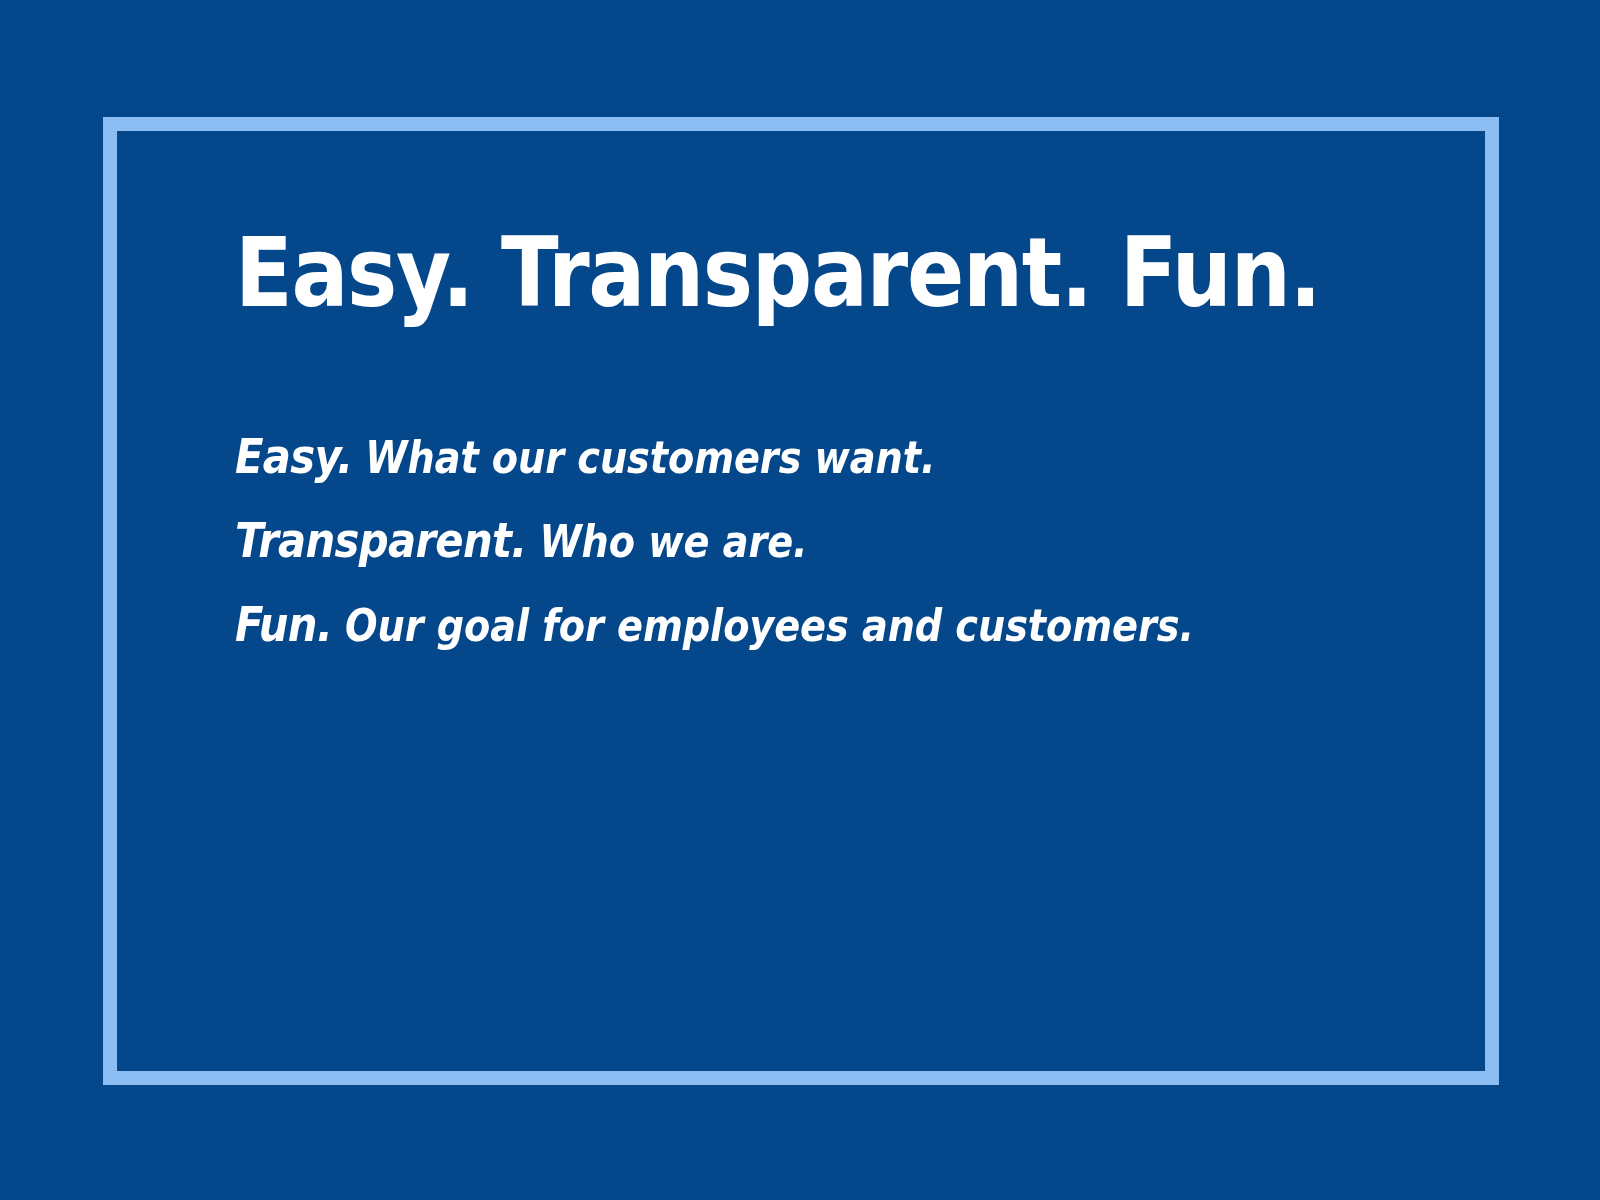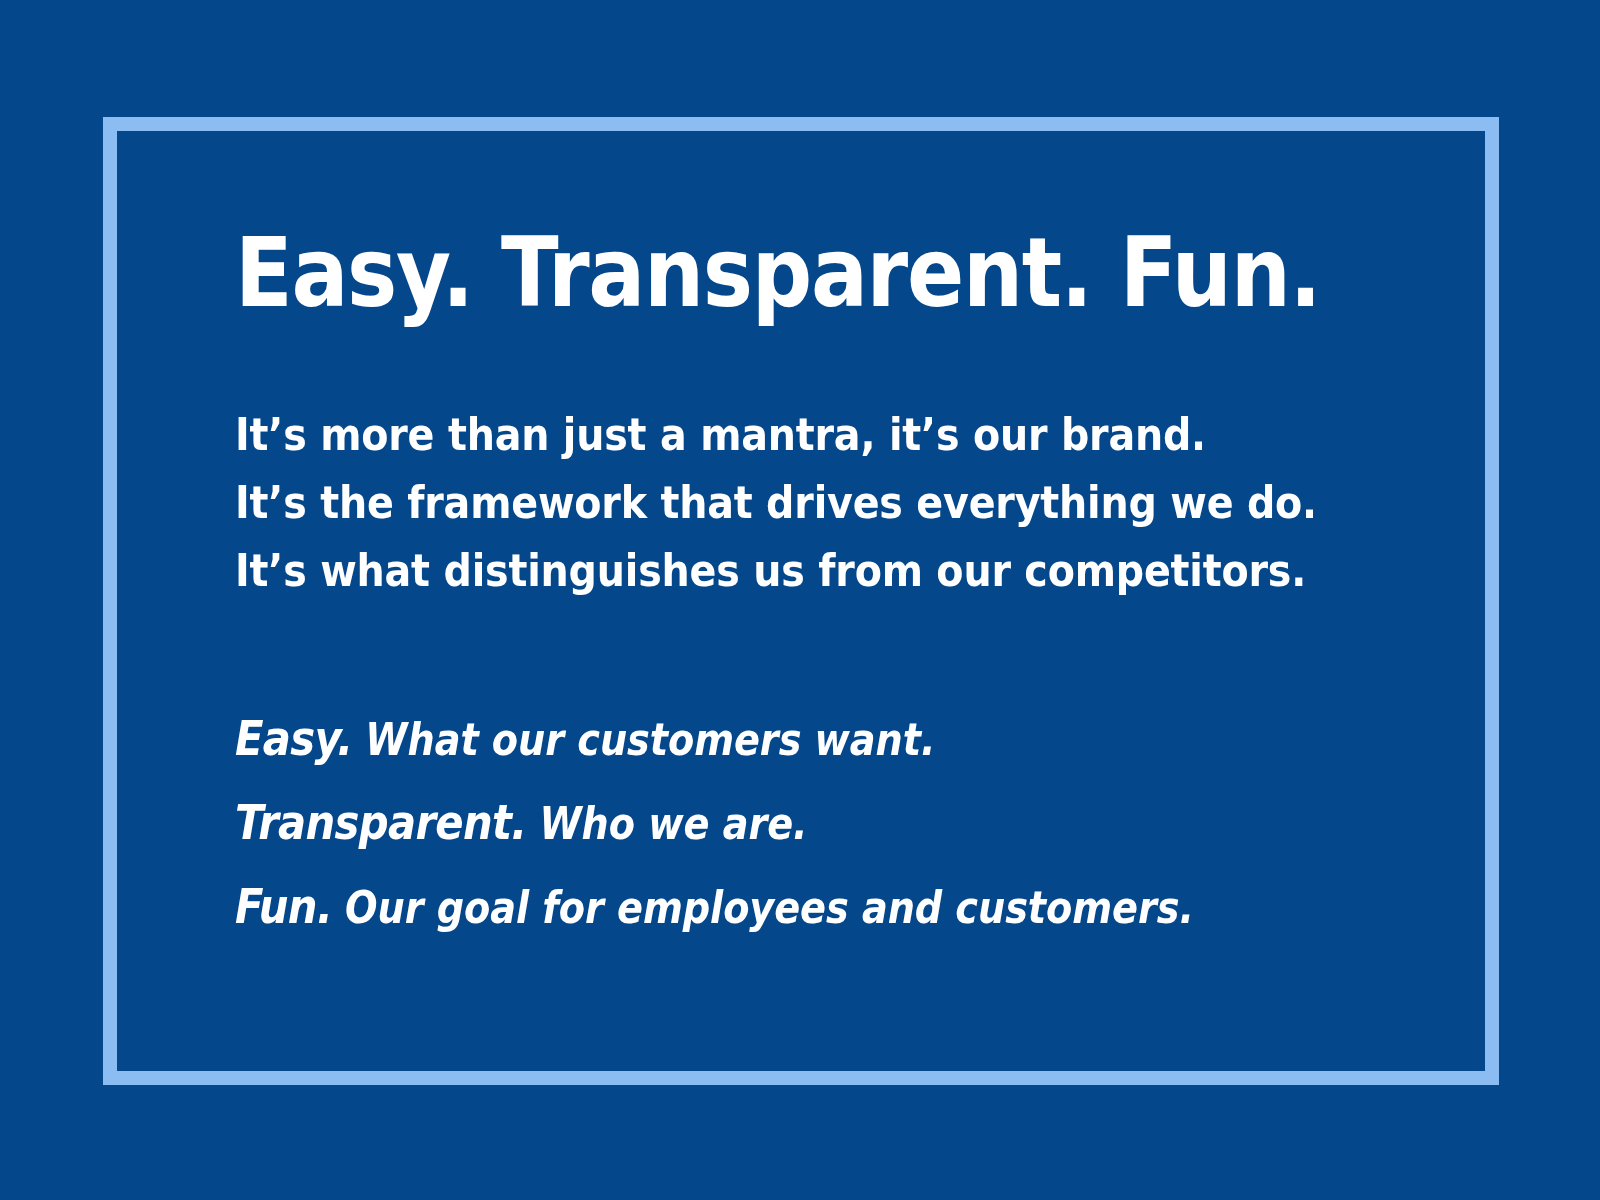--- a/index.html
+++ b/index.html
@@ -104,25 +104,20 @@
 <body style="background: rgb(5, 71, 139);">
 
 <div class="slide" style="background: rgb(5, 71, 139);">
 
   <div class="frame" style="border-color: rgb(140, 189, 242);"></div>
 
   <div class="content" style="color: rgb(255, 255, 255);">
 
     <h1 class="headline">Easy. Transparent. Fun.</h1>
 
-    <div class="intro">
-      <div class="intro-line">It’s more than just a mantra, it’s our brand.</div>
-      <div class="intro-line">It’s the framework that drives everything we do.</div>
-      <div class="intro-line">It’s what distinguishes us from our competitors.</div>
-    </div>
 
     <div class="definitions">
 
       <div class="def-line">
         <span class="def-term">Easy.</span><span> </span><span class="def-desc">What our customers want.</span>
       </div>
 
       <div class="def-line">
         <span class="def-term">Transparent.</span><span> </span><span class="def-desc">Who we are.</span>
       </div>

